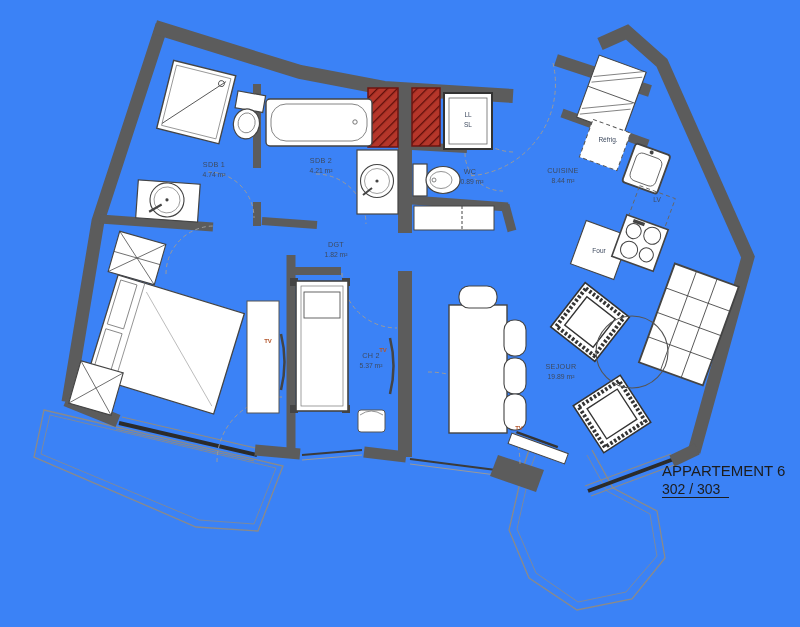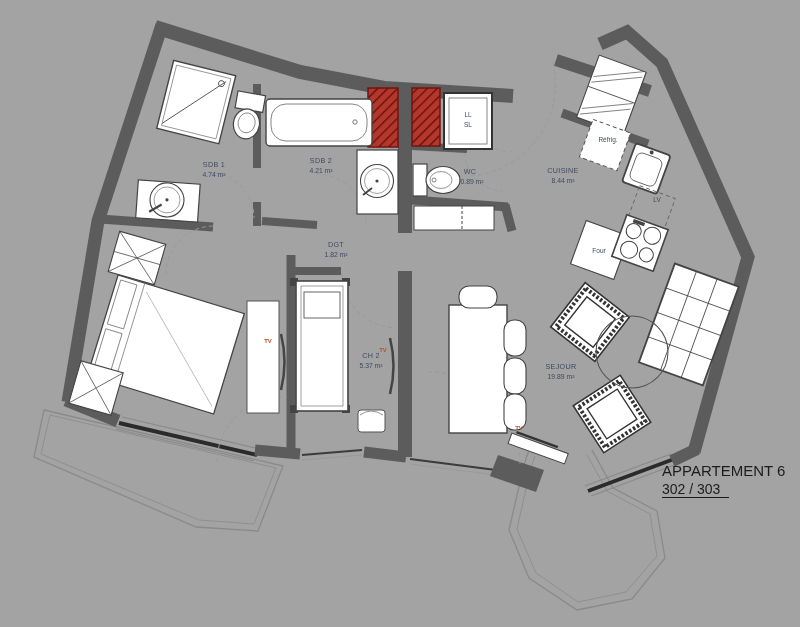--- a/index.html
+++ b/index.html
@@ -1,17 +1,17 @@
 <!DOCTYPE html>
 <html><head>
 <meta charset="utf-8">
 <style>
   html,body{margin:0;padding:0;background:#ffffff;}
   .stage{
-    position:relative;width:800px;height:627px;background:#a3a3a3;overflow:hidden;
+    position:relative;width:800px;height:627px;background:#3b82f6;overflow:hidden;
     font-family:"Liberation Sans", sans-serif;
   }
   svg{position:absolute;left:0;top:0;}
   text{font-family:"Liberation Sans", sans-serif;}
   .room-name{font-size:7.2px;fill:#3e4a5f;letter-spacing:.3px;}
   .room-area{font-size:6.8px;fill:#3e4a5f;}
   .appliance{font-size:6.5px;fill:#3e4a5f;}
   .tv-label{font-size:6px;fill:#b3562b;font-weight:bold;}
   .title{font-size:15px;fill:#1c1c1c;}
   .subtitle{font-size:14px;fill:#1c1c1c;}

